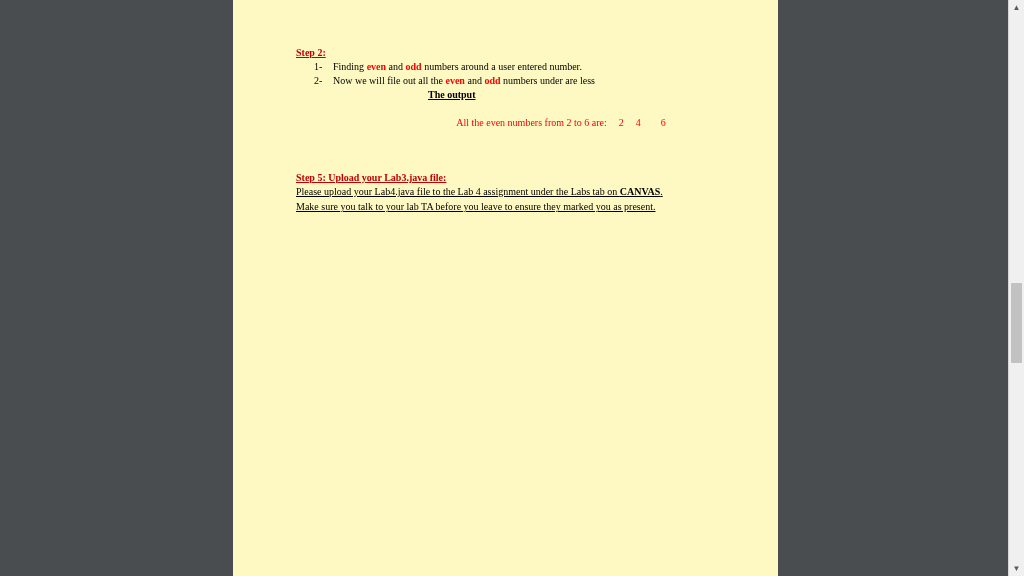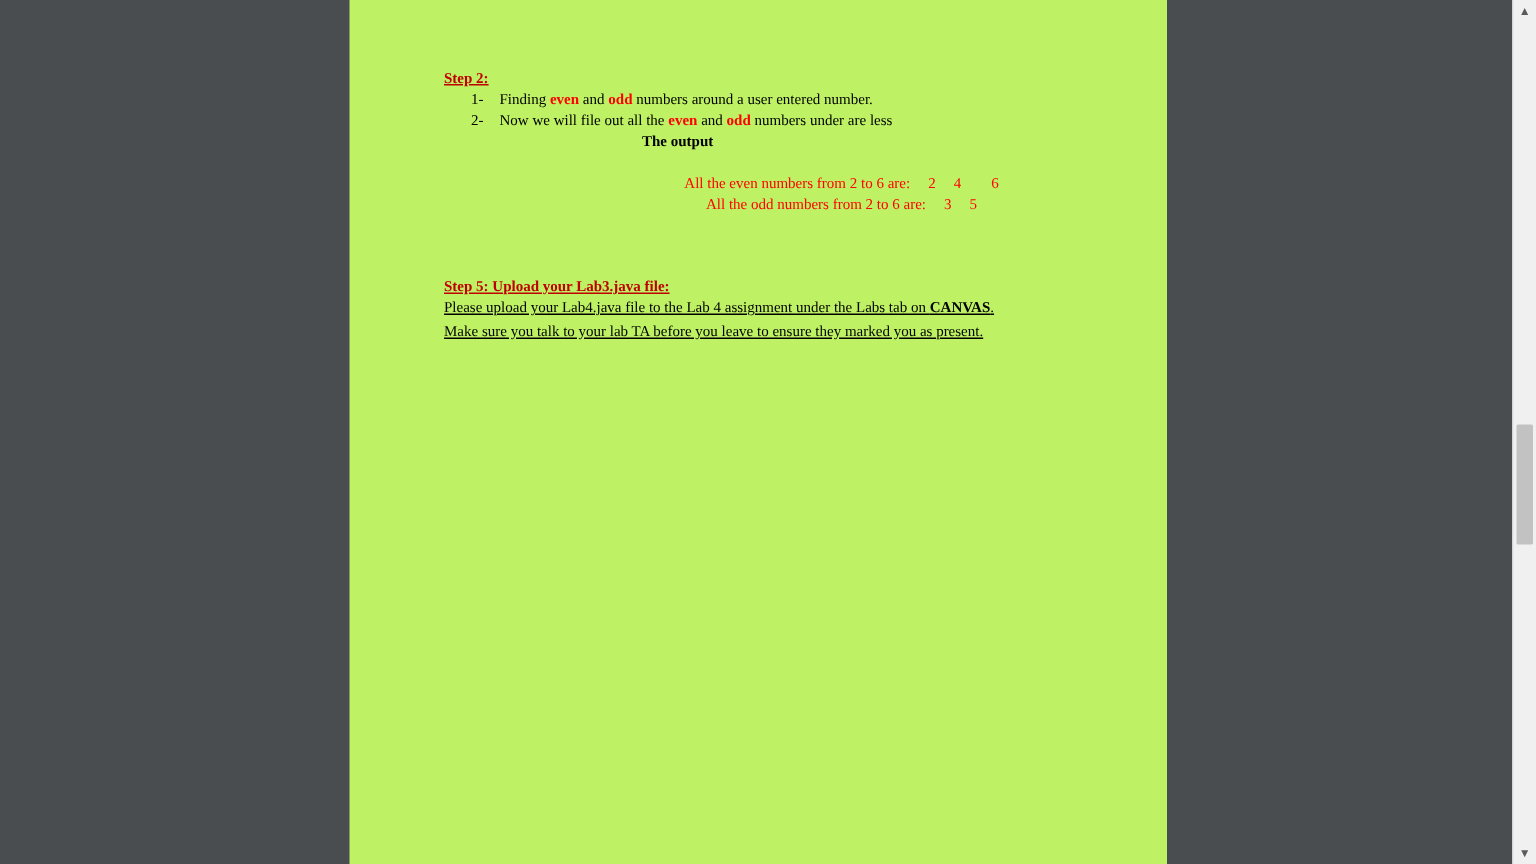--- a/index.html
+++ b/index.html
@@ -64,21 +64,21 @@
     border-radius: 1px;
   }
 
   
   .page {
     position: absolute;
     top: 0;
     left: 233px;
     width: 545px;
     height: 576px;
-    background: #bef264;
+    background: #fef9c3;
   }
 
   .content {
     position: absolute;
     top: 46px;
     left: 63px;
     width: 420px;
     color: #000000;
   }
 
@@ -111,20 +111,21 @@
   .bold { font-weight: bold; }
 
   .output-block {
     margin-top: 0px;
     padding-left: 110px;
     font-size: 10px;
     line-height: 14.2px;
   }
   .output-title {
     font-weight: bold;
+    text-decoration: underline;
     margin-left: 22px;
   }
   .sample {
     color: #ff0000;
     margin-top: 13px;
     line-height: 14.2px;
     text-align: center;
   }
   .sample .gap1 { display: inline-block; width: 12px; }
   .sample .gap2 { display: inline-block; width: 20px; }
@@ -156,21 +157,20 @@
         <li>
           <span class="marker">2-</span><span>Now we will file out all the </span><span class="redbold">even</span><span> and </span><span class="redbold">odd</span><span> numbers under are less</span>
         </li>
       </ul>
 
       <div class="output-block">
         <div class="output-title">The output</div>
 
         <div class="sample">
           <div><span>All the even numbers from 2 to 6 are:</span><span class="gap1"></span><span>2</span><span class="gap1"></span><span>4</span><span class="gap2"></span><span>6</span></div>
-          <div><span>All the odd numbers from 2 to 6 are:</span><span class="gap1"></span><span>3</span><span class="gap1"></span><span>5</span></div>
         </div>
       </div>
 
       <div class="step5">
         <p class="heading">Step 5: Upload your Lab3.java file:</p>
         <p class="para"><span>Please upload your Lab4.java file to the Lab 4 assignment under the Labs tab on </span><span class="bold">CANVAS</span><span>.</span></p>
         <p class="para">Make sure you talk to your lab TA before you leave to ensure they marked you as present.</p>
       </div>
 
     </div>

